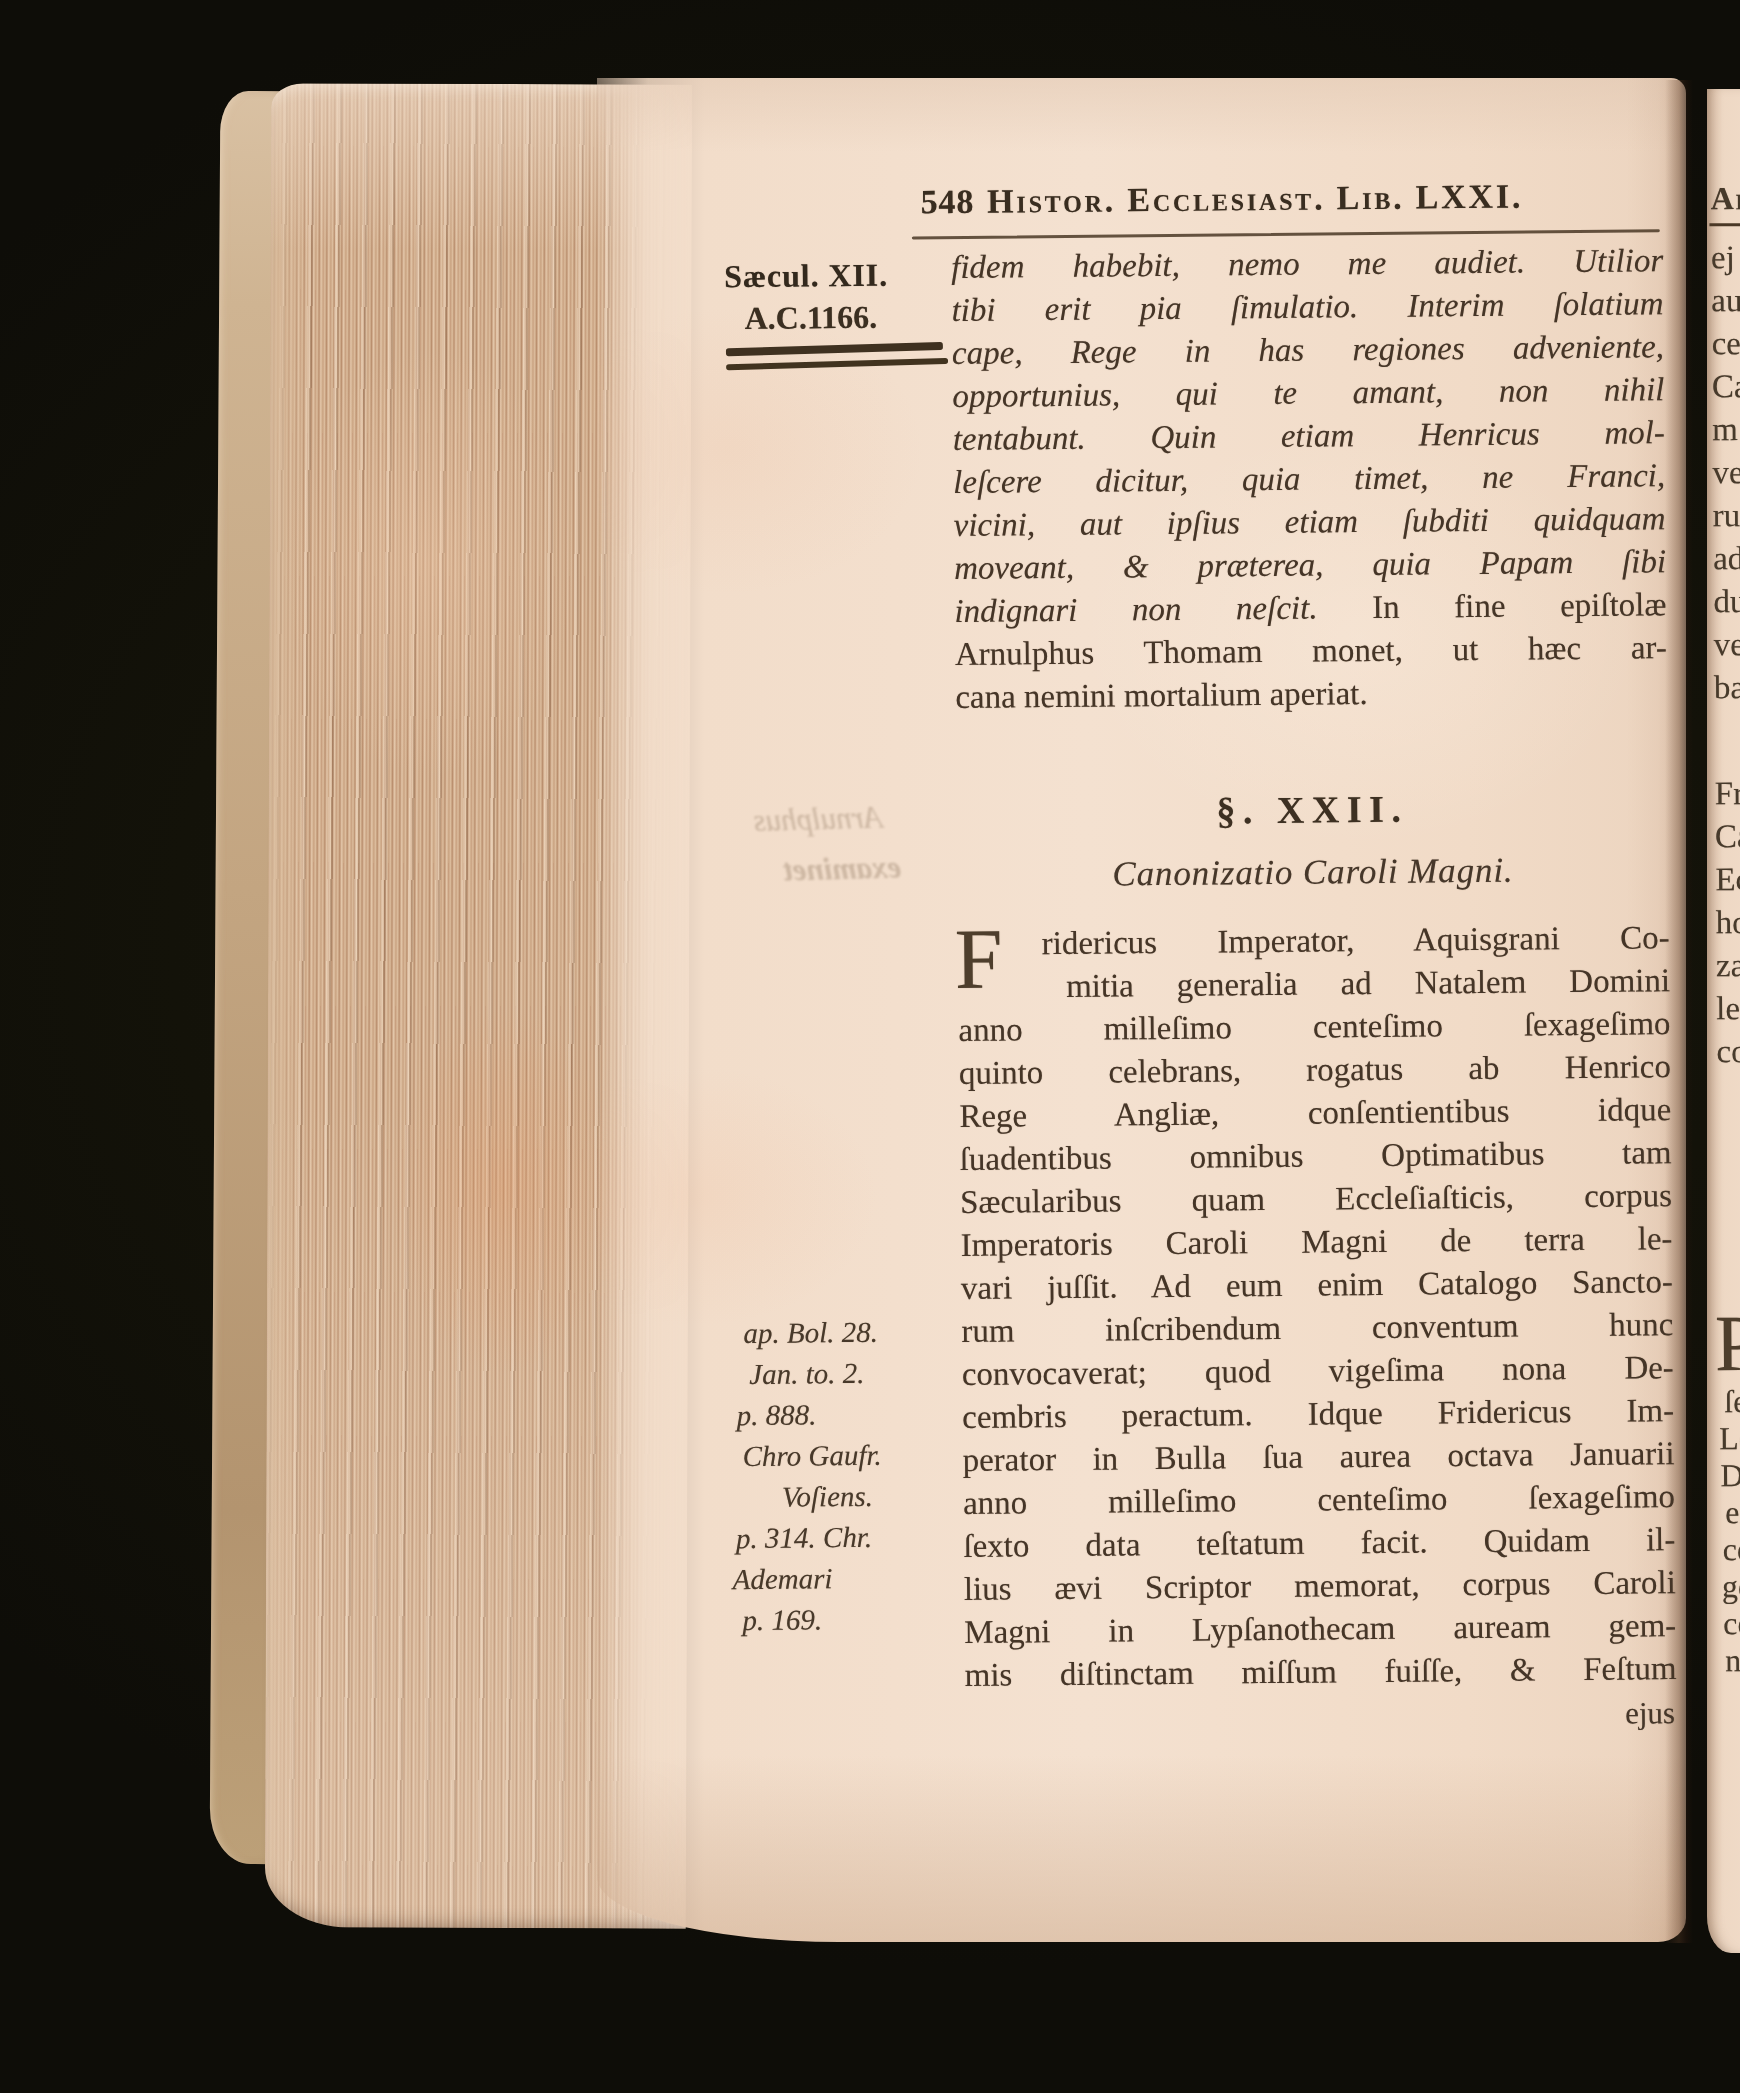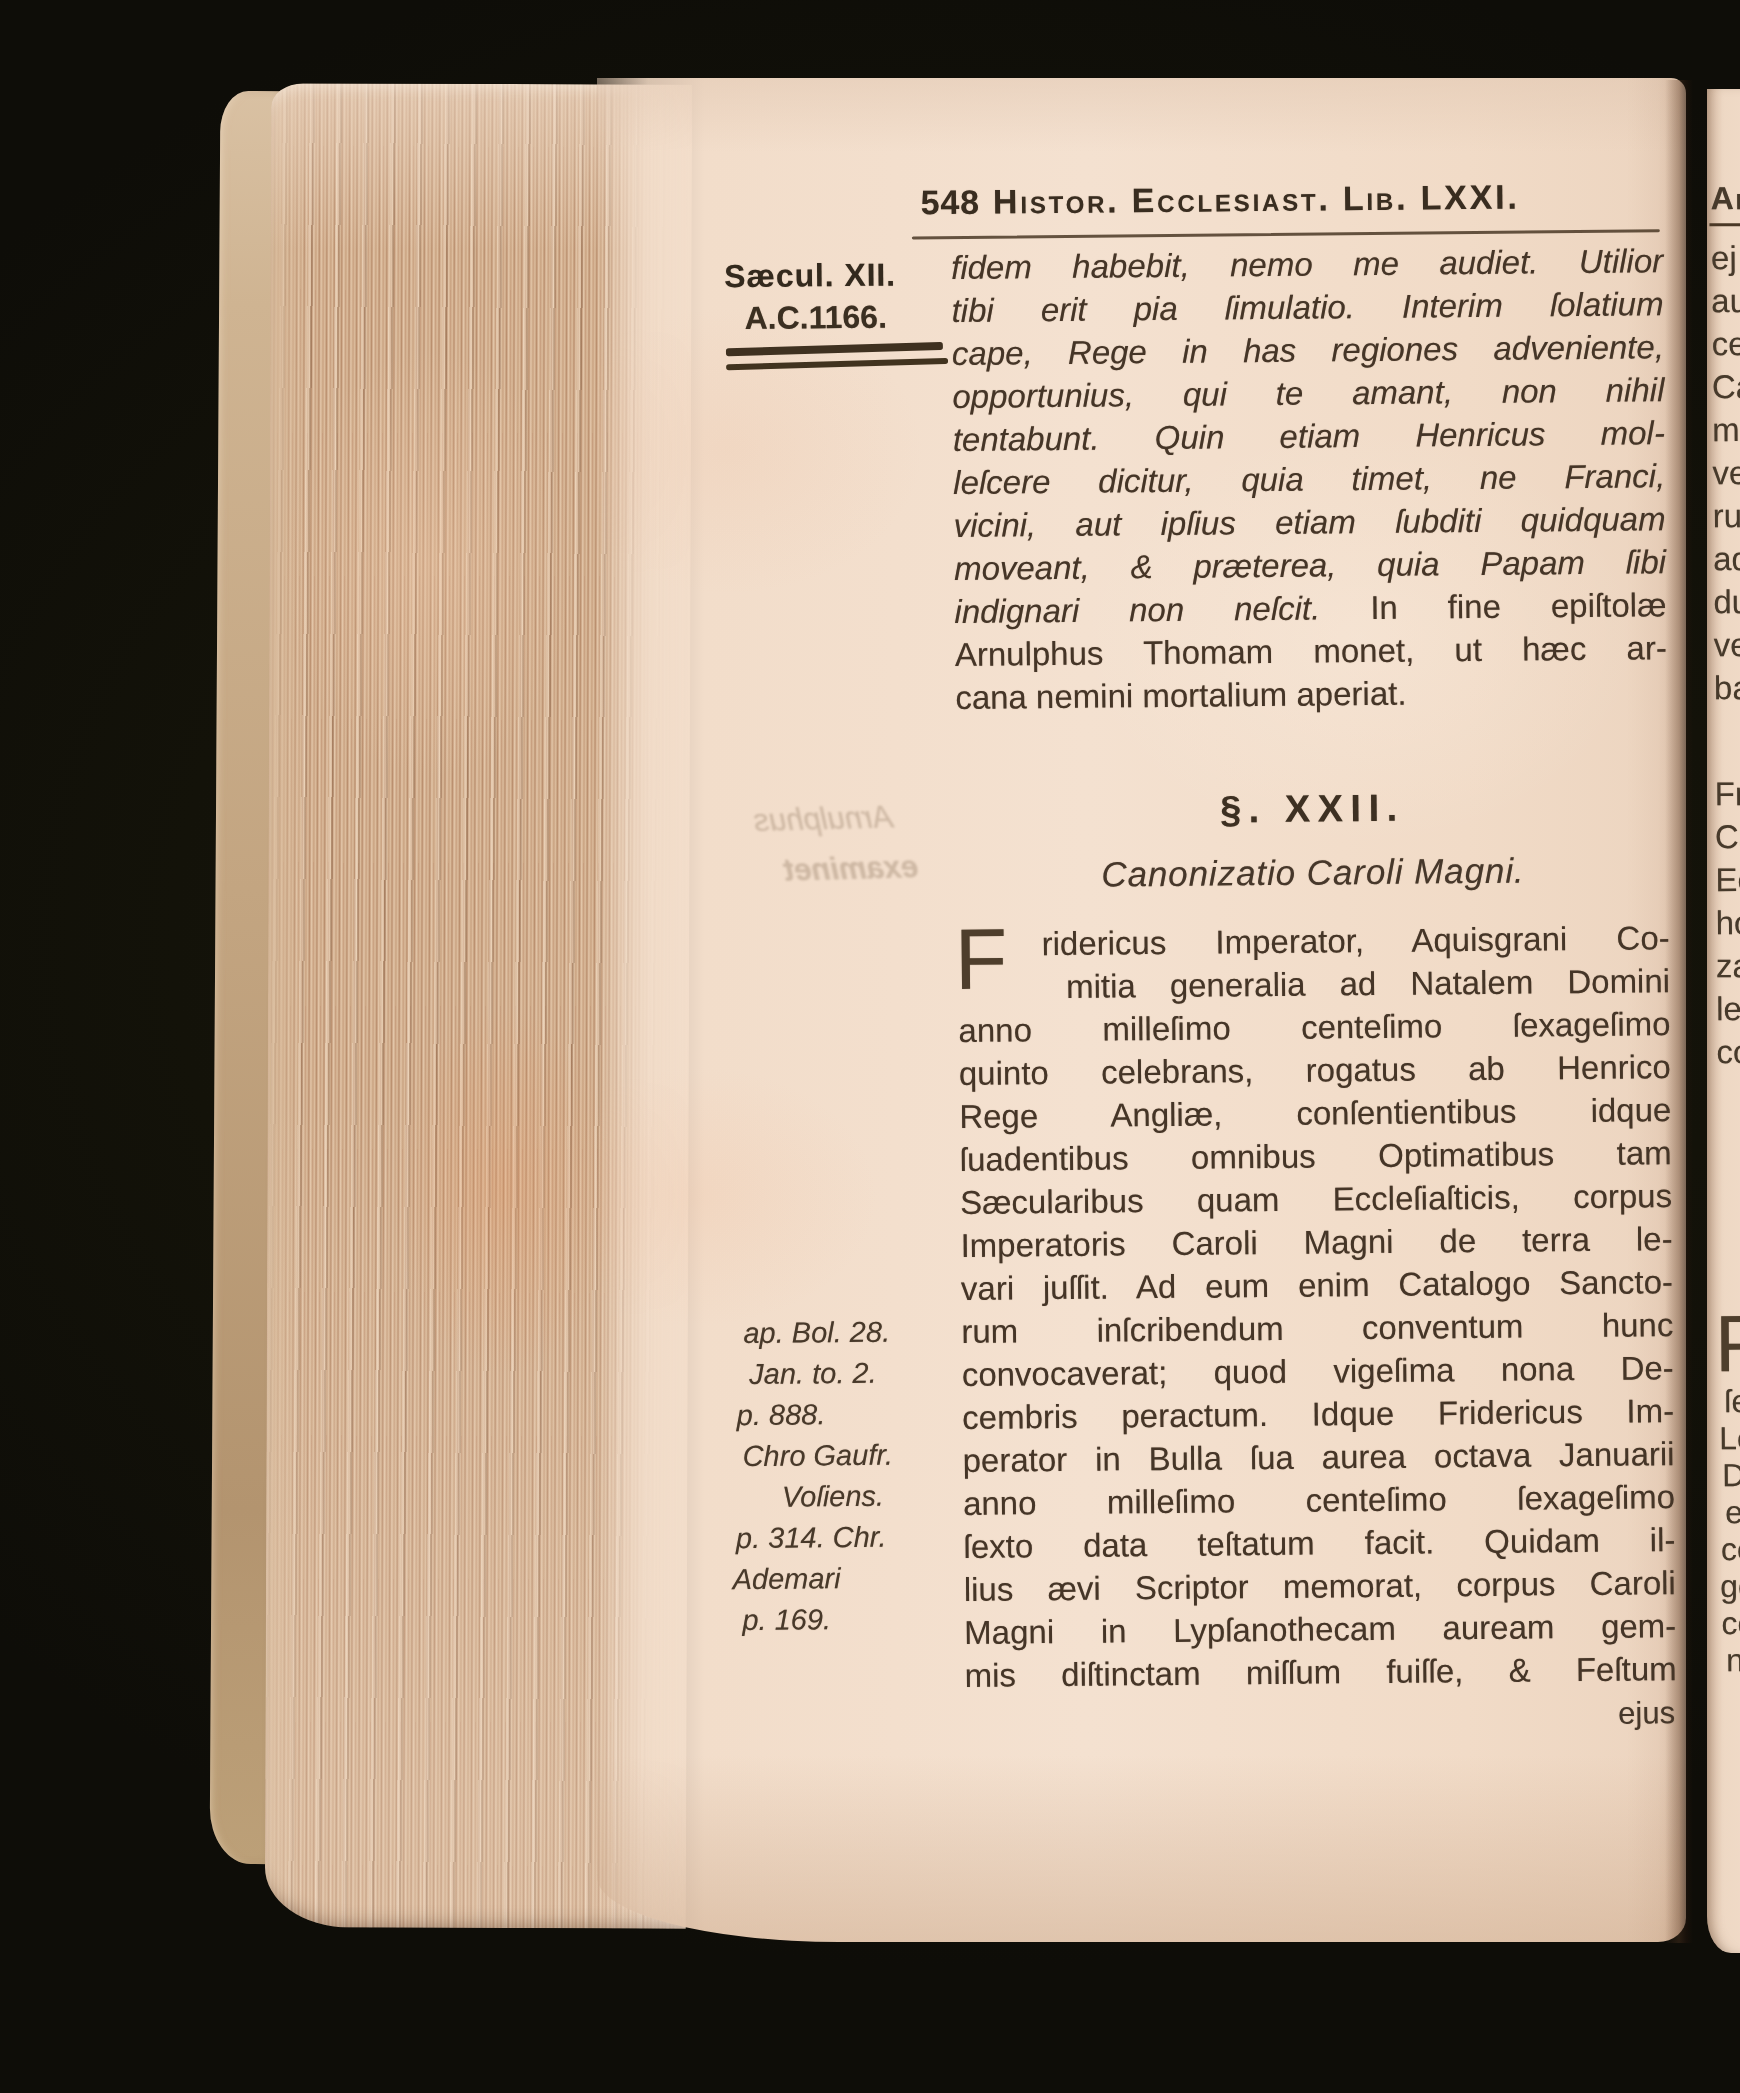--- a/index.html
+++ b/index.html
@@ -1,19 +1,19 @@
 <!DOCTYPE html>
 <html style="font-size:15px"><head>
 <meta charset="utf-8">
 <style>
   html,body{margin:0;padding:0;background:#0d0c09;}
   #stage{
     position:relative;width:1740px;height:2094px;overflow:hidden;
     background:radial-gradient(ellipse 1305px 1025px at 55% 45%, #1a1812 0%, #131209 60%, #0e0d08 100%);
-    font-family:Liberation Sans, sans-serif;
+    font-family:Liberation Serif, serif;
   }
   
   .vellum{
     position:absolute;left:215px;top:91px;width:69px;height:1773px;
     background:linear-gradient(180deg,#d9c1a3 0%,#cfb492 12%,#c3a581 45%,#b3946f 80%,#bca078 100%);
     border-radius:28px 3.7px 7.5px 41px / 41px 3.7px 9.3px 56px;
     transform:rotate(.35deg);
     box-shadow:inset -9.3px 0 13px -7.5px rgba(90,60,38,.55), inset 5.6px 0 9.3px -5.6px rgba(255,240,220,.5);
   }
   .stack{

